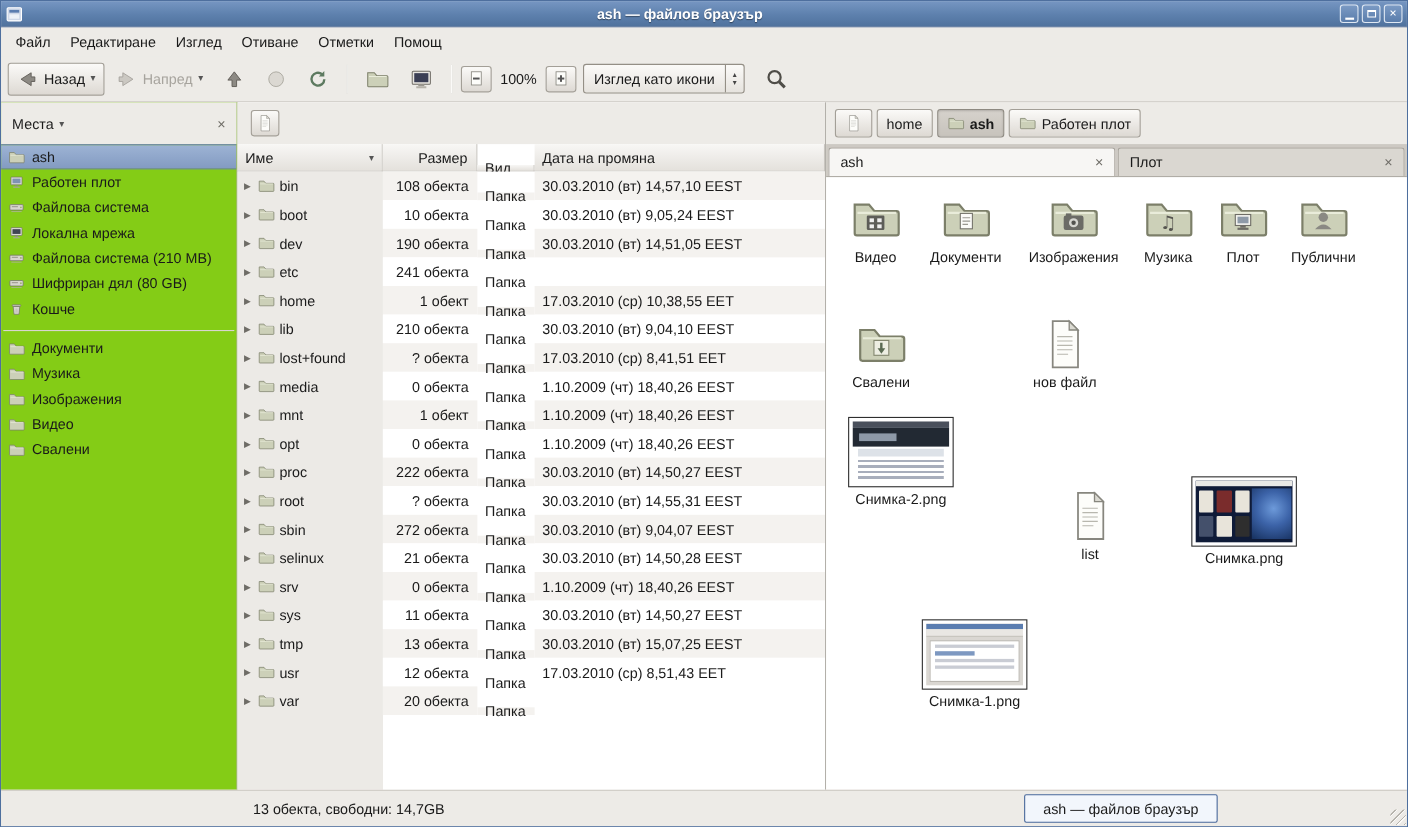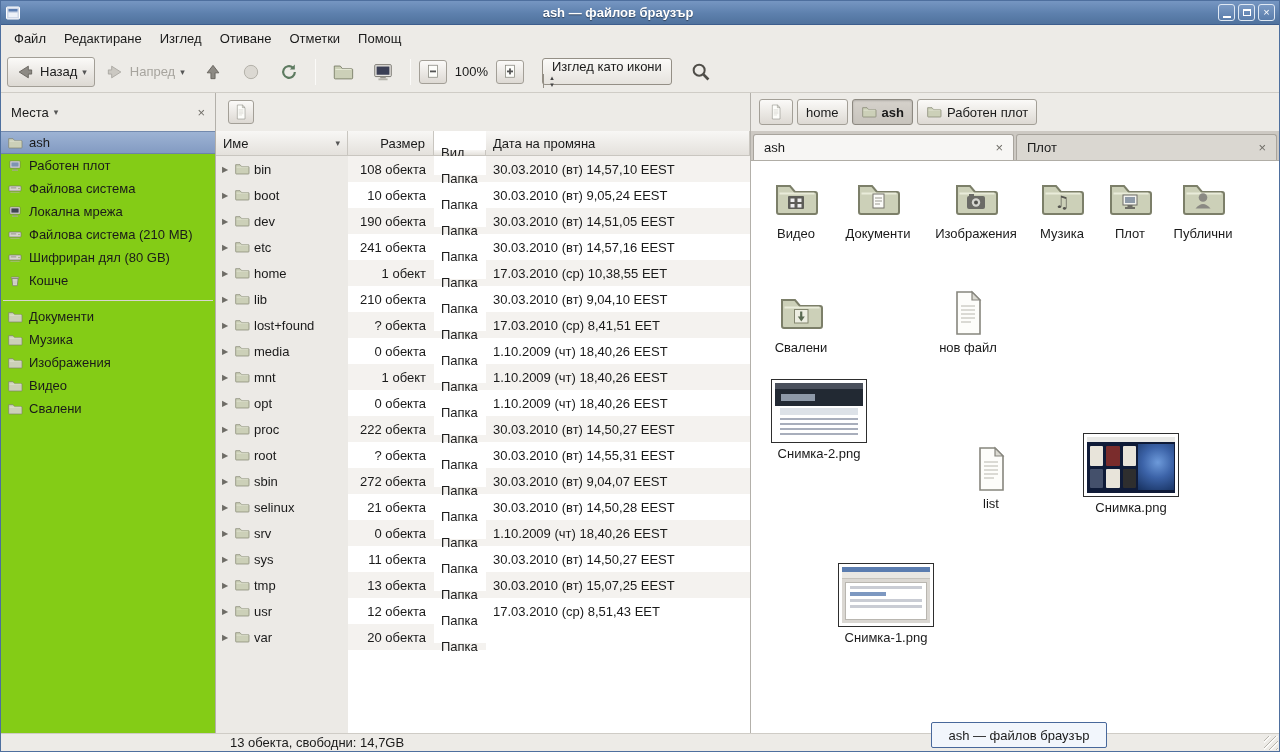--- a/index.html
+++ b/index.html
@@ -19,21 +19,21 @@
   .menu-item{padding:0 9px;display:flex;align-items:center;cursor:default;}
 
   
   #toolbar{height:42px;flex:0 0 auto;display:flex;align-items:center;gap:2px;padding:0 6px;background:#EDEBE7;border-bottom:1px solid #CFCCC6;}
   .tbtn{display:flex;align-items:center;gap:5px;height:30px;padding:0 7px;border:1px solid transparent;border-radius:3px;}
   .tbtn.raised{border-color:#a39f97;background:linear-gradient(180deg,#fbfaf8,#ddd9d3);}
   .tbtn.small{height:24px;padding:0 4px;}
   .tbtn.disabled{color:#a7a49e;}
   .chev{font-size:9px;color:#555;}
   .tsep{width:1px;height:26px;background:#c6c3bd;border-right:1px solid #fbfaf8;margin:0 6px;}
-  .combo{display:flex;height:27px;border:1px solid #948f86;border-radius:3px;background:linear-gradient(180deg,#fbfaf8,#e6e3de);margin-left:16px;flex-direction:column;}
+  .combo{display:flex;align-items:center;height:27px;border:1px solid #948f86;border-radius:3px;background:linear-gradient(180deg,#fbfaf8,#e6e3de);margin-left:4px;}
   .combo .txt{padding:0 9px;}
   .combo .spin{display:flex;flex-direction:column;align-items:center;justify-content:center;border-left:1px solid #948f86;width:17px;height:100%;font-size:7px;line-height:7px;color:#444;}
 
   
   #content{flex:1;display:flex;min-height:0;}
 
   
   #sidebar{width:215px;flex:0 0 auto;display:flex;flex-direction:column;background:#84cc16;border-right:1px solid #b3b0aa;}
   #sidebar-header{height:38px;flex:0 0 auto;background:#EDEBE7;display:flex;align-items:center;gap:5px;padding:0 10px;}
   #sidebar-header .sp{flex:1;}
@@ -91,21 +91,21 @@
   .th-dark .shirts div:nth-child(6){background:#2e2e2e;}
   .th-dark .glow{position:absolute;right:1px;top:7px;width:36px;height:46px;background:radial-gradient(circle at 55% 40%,#6d9ada 0%,#3c63a8 45%,#16305e 100%);}
   .th-win{background:#dad7d2;}
   .th-win .t{height:5px;background:#5b7db0;}
   .th-win .tb{height:7px;background:#e9e7e3;border-bottom:1px solid #c5c2bc;}
   .th-win .body{position:absolute;left:3px;top:15px;right:3px;bottom:3px;background:#fff;border:1px solid #b9b6b0;}
   .th-win .body .ln{height:3px;margin:3px 4px 0;background:#c9ccd4;}
   .th-win .body .sel{height:4px;margin:3px 4px 0;width:45%;background:#7d98c1;}
 
   
-  #statusbar{height:18px;flex:0 0 auto;background:#EDEBE7;border-top:1px solid #CFCCC6;display:flex;align-items:center;padding-left:229px;position:relative;}
+  #statusbar{height:33px;flex:0 0 auto;background:#EDEBE7;border-top:1px solid #CFCCC6;display:flex;align-items:center;padding-left:229px;position:relative;}
   #statusbar .grip{position:absolute;right:1px;bottom:1px;width:14px;height:14px;background:repeating-linear-gradient(135deg,transparent 0 3px,#b6b3ac 3px 4px,#fbfaf8 4px 5px);}
 
   
   #taskbar-tooltip{position:absolute;left:931px;top:722px;width:176px;height:26px;background:#f2f6fc;border:1px solid #48689b;border-radius:2px;display:flex;align-items:center;justify-content:center;z-index:20;}
 
   svg{flex:0 0 auto;display:block;}
 </style>
 </head>
 <body>
 
@@ -387,21 +387,20 @@
             <div class="cell c1">
               <span class="exp">▶</span>
               <svg width="16" height="16" viewBox="0 0 48 48">
                 <path d="M5 11h13l5 6h20a2 2 0 0 1 2 2v18a2 2 0 0 1-2 2H7a2 2 0 0 1-2-2z" fill="#ccd0b8" stroke="#7c7f69" stroke-width="2"></path>
                 <path d="M7.5 18.5h35" stroke="#e9ecda" stroke-width="2"></path>
               </svg>
               <span>etc</span>
             </div>
             <div class="cell c2">241 обекта</div>
             <div class="cell c3">Папка</div>
-            <div class="cell c4">30.03.2010 (вт) 14,57,16 EEST</div>
           </div>
           <div class="trow">
             <div class="cell c1">
               <span class="exp">▶</span>
               <svg width="16" height="16" viewBox="0 0 48 48">
                 <path d="M5 11h13l5 6h20a2 2 0 0 1 2 2v18a2 2 0 0 1-2 2H7a2 2 0 0 1-2-2z" fill="#ccd0b8" stroke="#7c7f69" stroke-width="2"></path>
                 <path d="M7.5 18.5h35" stroke="#e9ecda" stroke-width="2"></path>
               </svg>
               <span>home</span>
             </div>

